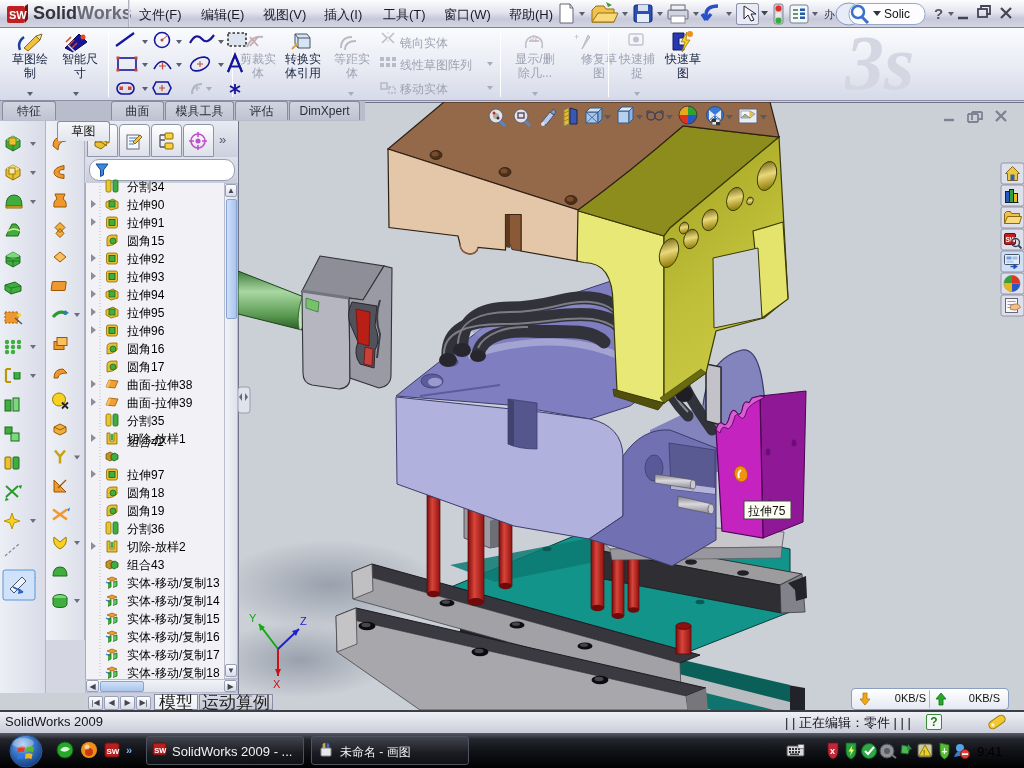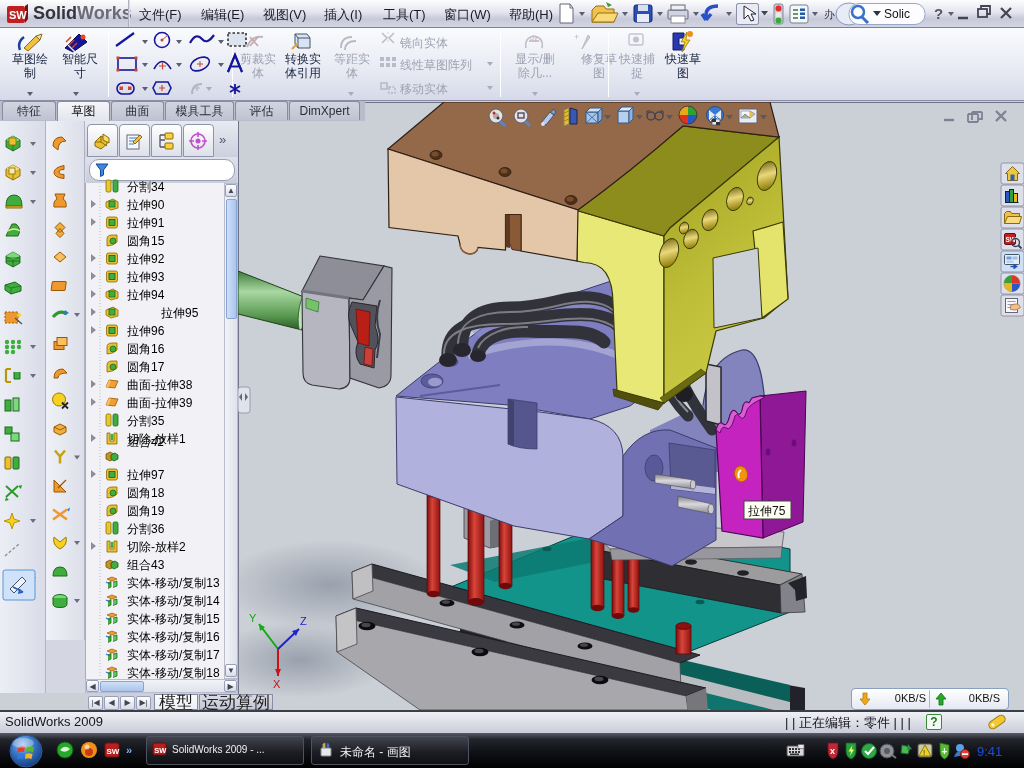--- a/index.html
+++ b/index.html
@@ -15,21 +15,21 @@
 
 #cmdbar{left:0;top:28px;width:1024px;height:73px;background:linear-gradient(#fafbfd,#e9ebf4 55%,#d6d9e8);border-bottom:1px solid #8b8ea4;}
 .bigbtn{position:absolute;text-align:center;font-size:12px;color:#16233f;line-height:14px;}
 .graytxt{color:#9ea2b2;}
 .vsep{position:absolute;width:1px;background:#b4b7c8;border-right:1px solid #fff;}
 .caret{position:absolute;width:0;height:0;border-left:3px solid transparent;border-right:3px solid transparent;border-top:4px solid #5a5e70;}
 .caretg{border-top-color:#a8acbc;}
 
 #tabstrip{z-index:5;left:0;top:101px;width:365px;height:20px;background:#b9bdcb;}
 .tab{z-index:6;position:absolute;top:101px;height:19px;background:linear-gradient(#d2d5e0,#bfc2d0);border:1px solid #888ca0;border-bottom:none;border-radius:3px 3px 0 0;font-size:12px;color:#2c2e3a;text-align:center;line-height:18px;}
-.tab.active{background:linear-gradient(#f6f7fa,#e3e5ee);height:20px;color:#111;}
+.tab.active{background:linear-gradient(#f6f7fa,#e3e5ee);height:20px;color:#111;margin-top:20px;}
 
 #lt1{left:0;top:121px;width:46px;height:572px;background:linear-gradient(90deg,#eceef5,#d9dce8);border-right:1px solid #b0b3c4;}
 #lt2{left:46px;top:121px;width:39px;height:519px;background:linear-gradient(90deg,#f0f1f7,#dcdfe9);border-right:1px solid #b0b3c4;}
 #lt2b{left:46px;top:640px;width:39px;height:53px;background:#d4d7e2;}
 #tree{left:85px;top:121px;width:153px;height:572px;background:#d8dbe6;}
 #treehead{left:85px;top:121px;width:153px;height:36px;background:linear-gradient(#e8eaf2,#ccd0de);}
 .ttab{position:absolute;top:124px;width:31px;height:33px;background:linear-gradient(#fff,#dde0ea);border:1px solid #9094a8;border-radius:4px 4px 0 0;}
 #filterwrap{left:86px;top:157px;width:151px;height:26px;background:linear-gradient(#dfe2ec,#c9cdda);}
 #filterbox{left:89px;top:159px;width:146px;height:22px;background:#fff;border:1px solid #9aa0b4;border-radius:10px;}
 #treebody{left:85px;top:183px;width:139px;height:496px;background:#f2f2f6;border-left:1px solid #aab;}
@@ -248,20 +248,21 @@
       <circle cx="10" cy="8.5" r="3" fill="#99a"></circle>
     </svg>
 <div class="caret caretg" style="left:634px;top:92px;"></div>
 <div class="bigbtn" style="left:660px;top:52px;width:46px;">快速草<br>图</div>
 <svg class="abs" style="left:670px;top:30px" width="26" height="24" viewBox="0 0 26 24">
       <path d="M3 3 L14 3 L14 8 L9 8 L9 15 L14 15 L14 20 L3 20 Z" fill="#2838b0" stroke="#101868"></path>
       <path d="M17 2 L11 12 L15 12 L12 22 L20 10 L16 10 Z" fill="#f8d020" stroke="#a07808" stroke-width="0.8"></path>
       <circle cx="20" cy="4" r="3" fill="#f09018"></circle>
     </svg>
 
+<div class="abs" style="left:845px;top:30px;width:170px;height:70px;overflow:hidden;font-family:'Liberation Serif',serif;font-style:italic;font-weight:bold;font-size:78px;color:#d4d7e2;line-height:66px;">3s</div>
 
 <div class="abs" id="tabstrip"></div>
 <div class="tab" style="left:2px;width:54px;">特征</div>
 <div class="tab active" style="left:57px;width:53px;">草图</div>
 <div class="tab" style="left:111px;width:53px;">曲面</div>
 <div class="tab" style="left:165px;width:69px;">模具工具</div>
 <div class="tab" style="left:235px;width:53px;">评估</div>
 <div class="tab" style="left:289px;width:71px;">DimXpert</div>
 
 <div class="abs" id="viewport"></div>
@@ -865,21 +866,21 @@
 <use href="#tic-move" x="20" y="480"></use>
     </svg>
 <div class="abs" id="treelabels"></div>
 <div class="titem" style="left:127px;top:179px;">分割34</div>
 <div class="titem" style="left:127px;top:197px;">拉伸90</div>
 <div class="titem" style="left:127px;top:215px;">拉伸91</div>
 <div class="titem" style="left:127px;top:233px;">圆角15</div>
 <div class="titem" style="left:127px;top:251px;">拉伸92</div>
 <div class="titem" style="left:127px;top:269px;">拉伸93</div>
 <div class="titem" style="left:127px;top:287px;">拉伸94</div>
-<div class="titem" style="left:127px;top:305px;margin-left:34px;">拉伸95</div>
+<div class="titem" style="left:127px;top:305px;">拉伸95</div>
 <div class="titem" style="left:127px;top:323px;">拉伸96</div>
 <div class="titem" style="left:127px;top:341px;">圆角16</div>
 <div class="titem" style="left:127px;top:359px;">圆角17</div>
 <div class="titem" style="left:127px;top:377px;">曲面-拉伸38</div>
 <div class="titem" style="left:127px;top:395px;">曲面-拉伸39</div>
 <div class="titem" style="left:127px;top:413px;">分割35</div>
 <div class="titem" style="left:127px;top:431px;">切除-放样1</div>
 <div class="titem" style="left:127px;top:434px;font-style:italic;">组合42</div>
 <div class="titem" style="left:127px;top:467px;">拉伸97</div>
 <div class="titem" style="left:127px;top:485px;">圆角18</div>
@@ -981,21 +982,21 @@
       <circle cx="33" cy="11" r="4" fill="#c83c10"></circle>
       <circle cx="31" cy="6" r="2.5" fill="#fff" opacity="0.6"></circle>
 <rect x="49" y="2" width="14" height="14" rx="2" fill="#b82020" stroke="#701010"></rect>
       <text x="50.5" y="12.5" font-size="8" font-weight="bold" fill="#fff" font-family="Liberation Sans">SW</text>
 <text x="70" y="13" font-size="11" font-weight="bold" fill="#7ab0f0" font-family="Liberation Sans">»</text>
 </svg>
 <svg class="abs" style="left:152px;top:741px" width="16" height="16" viewBox="0 0 16 16">
       <rect x="1" y="2" width="13" height="12" rx="1.5" fill="#b82020" stroke="#600c0c"></rect>
       <text x="2.2" y="11.5" font-size="7.5" font-weight="bold" fill="#fff" font-family="Liberation Sans">SW</text>
     </svg>
-<div class="abs" style="left:172px;top:744px;font-size:10px;color:#f0f0f0;">SolidWorks 2009 - ...</div>
+<div class="abs" style="left:172px;top:744px;font-size:13px;color:#f0f0f0;">SolidWorks 2009 - ...</div>
 <svg class="abs" style="left:318px;top:741px" width="16" height="16" viewBox="0 0 16 16">
       <rect x="3" y="7" width="10" height="8" rx="1" fill="#e8e8ee" stroke="#888"></rect>
       <path d="M5 7 L5 3 L7 2 L7 7" fill="#f0c040" stroke="#996"></path>
       <path d="M9 7 L9 2 L11 3 L11 7" fill="#4a90e0" stroke="#359"></path>
     </svg>
 <div class="abs" style="left:340px;top:744px;font-size:12px;color:#f0f0f0;">未命名 - 画图</div>
 <svg class="abs" style="left:786px;top:744px" width="20" height="14" viewBox="0 0 20 14">
       <rect x="1" y="2" width="17" height="10" rx="1" fill="#d8d8dc" stroke="#555"></rect>
       <g fill="#333">
         <rect x="3" y="4" width="2" height="2"></rect>
@@ -1025,14 +1026,14 @@
 <rect x="94" y="2" width="14" height="13" rx="2" fill="#caca9a" stroke="#555"></rect>
       <path d="M95 14 L101 3 L107 14 Z" fill="#f0d020" stroke="#7a6a00" stroke-width="0.8"></path>
       <text x="99" y="13" font-size="8" fill="#333" font-family="Liberation Sans">!</text>
 <path d="M116 1 L125 3 L125 9 Q125 15 120.5 17 Q116 15 116 9 Z" fill="#58b838" stroke="#2a7010" stroke-width="0.8"></path>
       <text x="117.5" y="13" font-size="10" font-weight="bold" fill="#fff" font-family="Liberation Sans">+</text>
 <circle cx="136" cy="6" r="4" fill="#58a0e8"></circle>
       <path d="M130 15 Q132 9 136 9 Q140 9 141 13" fill="#3a78c8"></path>
       <circle cx="141" cy="12" r="4.5" fill="#e04038" stroke="#8a1a14"></circle>
       <rect x="138" y="11.2" width="6" height="1.8" fill="#fff"></rect>
 </svg>
-<div class="abs" style="left:977px;top:744px;font-size:13px;color:#1d4ed8;">9:41</div>
+<div class="abs" style="left:977px;top:744px;font-size:13px;color:#000000;">9:41</div>
 </div>
 
 </body></html>

